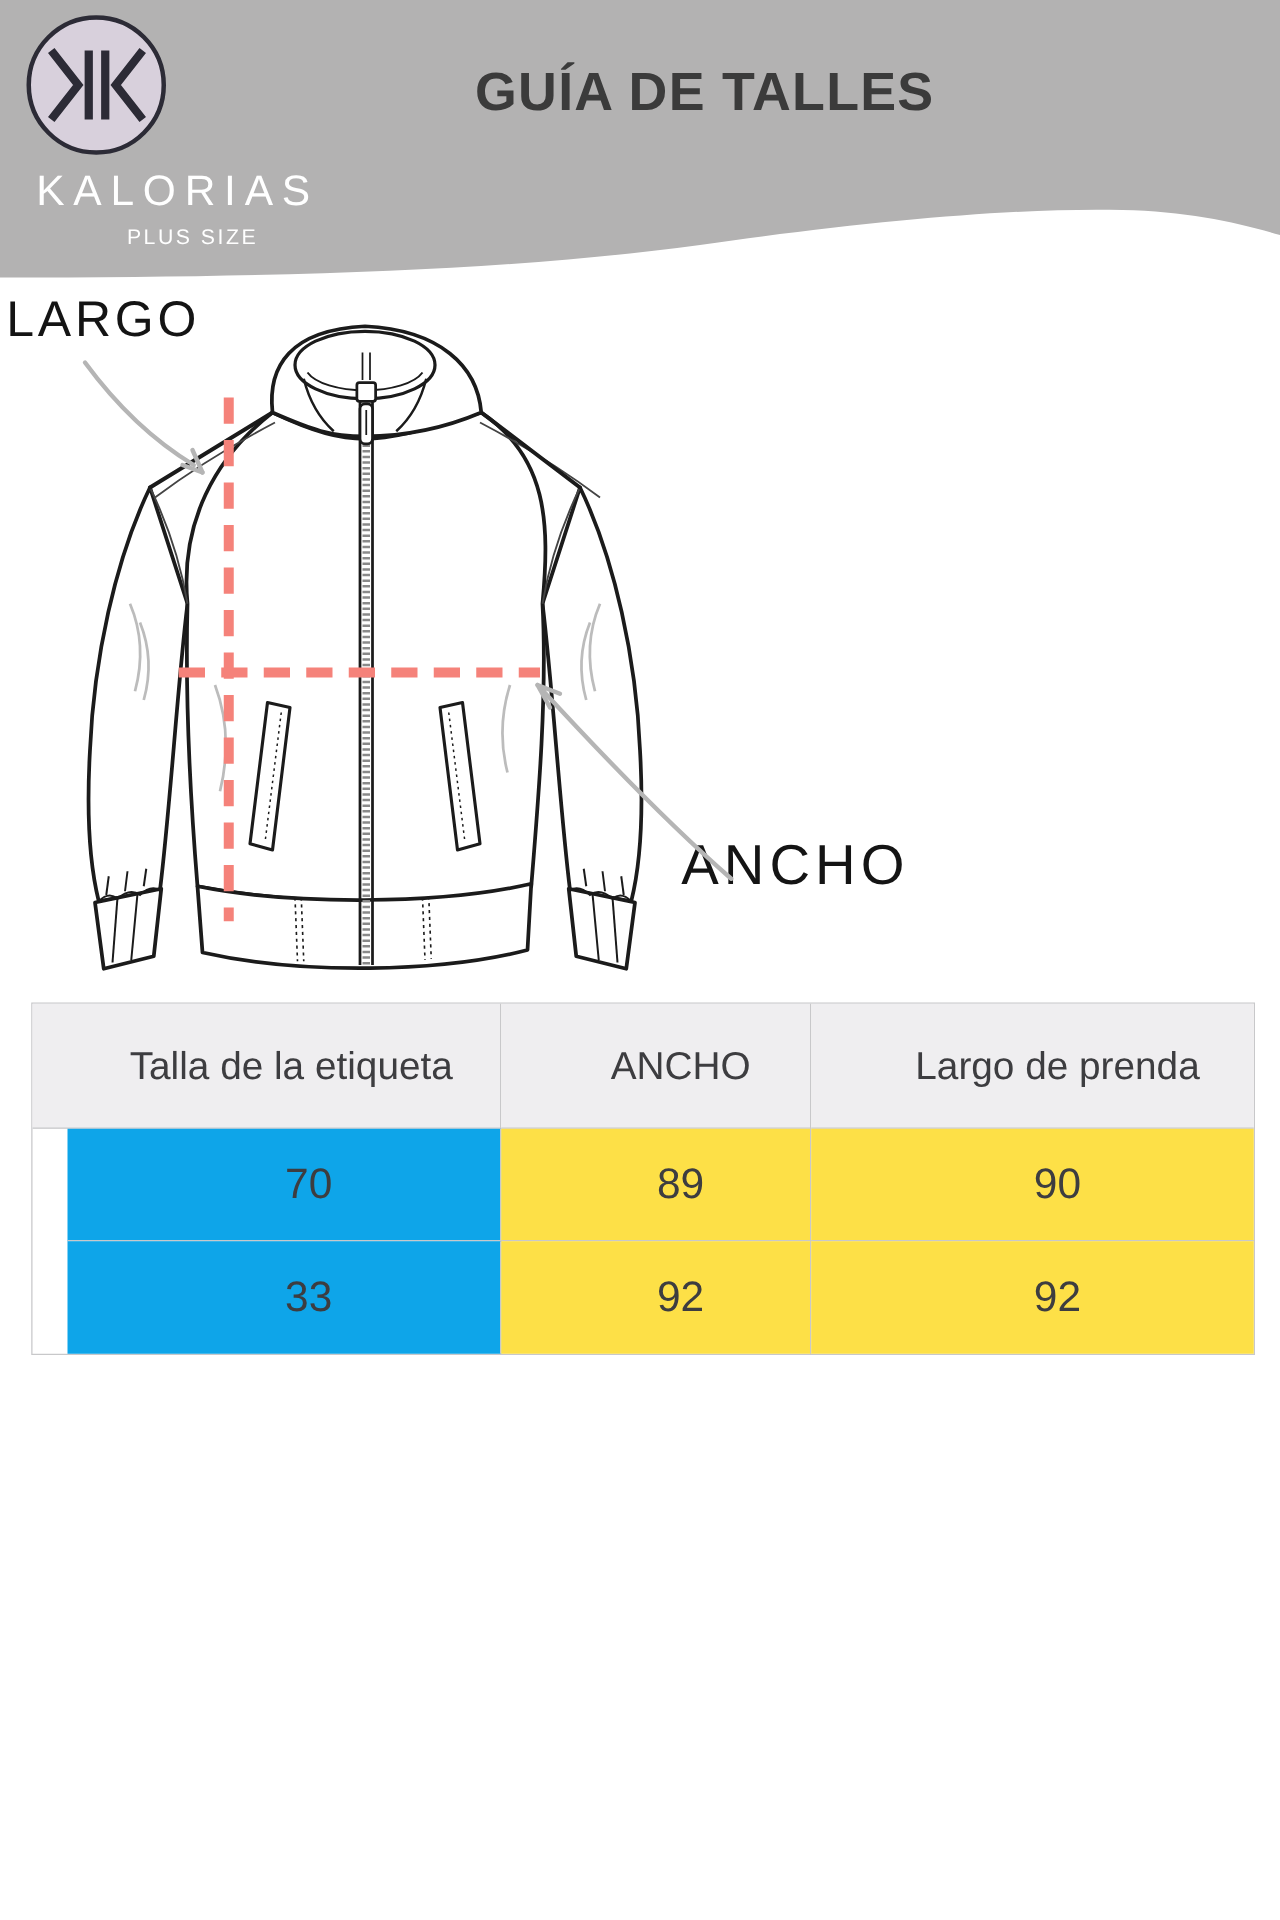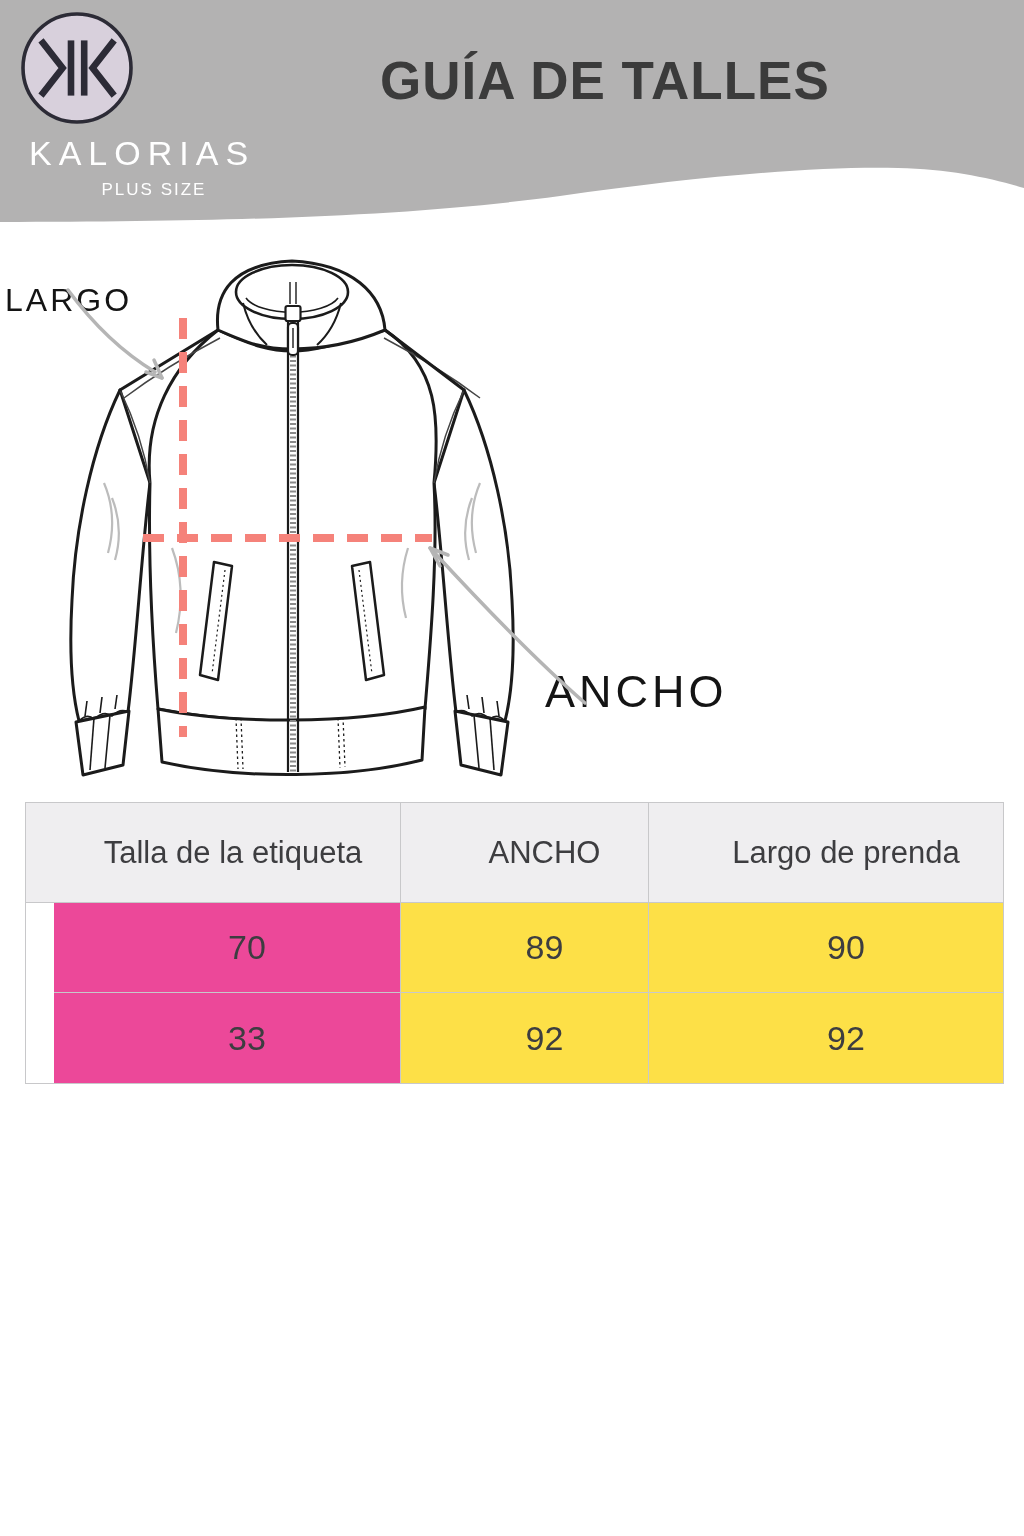--- a/index.html
+++ b/index.html
@@ -14,26 +14,26 @@
   .brand-name{
     position:absolute;left:14px;top:126px;width:260px;
     color:#ffffff;font-size:34px;font-weight:300;letter-spacing:7px;white-space:nowrap;
   }
   .brand-tagline{
     position:absolute;left:14px;top:172px;width:250px;text-align:center;
     color:#ffffff;font-size:17px;font-weight:400;letter-spacing:2px;
   }
   .page-title{
     position:absolute;left:380px;top:50px;width:402px;text-align:left;
-    color:#3b3b3b;font-size:53px;font-weight:bold;letter-spacing:1px;white-space:nowrap;
+    color:#3b3b3b;font-size:43px;font-weight:bold;letter-spacing:1px;white-space:nowrap;
   }
   
   .largo-label{
     position:absolute;left:5px;top:234px;color:#141414;
-    font-size:32px;font-weight:300;letter-spacing:3px;margin-top:48px;
+    font-size:40px;font-weight:300;letter-spacing:3px;
   }
   .ancho-label{
     position:absolute;left:545px;top:666px;color:#141414;
     font-size:45px;font-weight:300;letter-spacing:4px;
   }
   .jacket-svg{position:absolute;left:52px;top:248px;width:540px;height:550px;}
   .measurement-note{
     position:absolute;left:532px;top:352px;width:492px;
     text-align:center;color:#54545b;font-size:26px;line-height:43px;
     white-space:pre-line;
@@ -47,21 +47,21 @@
   .size-table .cell{
     display:flex;align-items:center;justify-content:center;
     border-right:1px solid #c8c8ca;border-bottom:1px solid #c8c8ca;
     color:#3d3d40;
     padding-left:40px;
   }
   .size-table .cell:nth-child(3n){border-right:none;}
   .size-table .cell.last-row{border-bottom:none;}
   .size-table .th{background:#efeef0;font-size:31px;font-weight:400;}
   .size-table .td{background:#fde047;font-size:34px;}
-  .size-table .td.col1{background:#ec4899;margin-left:28px;}
+  .size-table .td.col1{background:#0ea5e9;margin-left:28px;}
 </style>
 </head>
 <body>
 
 <div id="page">
 
   <svg class="header-wave" viewBox="0 0 1024 240" aria-hidden="true">
     <path d="M0,0 H1024 V188 C990,178 950,169 898,168 C818,166 700,176 560,196 C420,215 250,222 0,222 Z" fill="#b3b2b2"></path>
   </svg>
 

